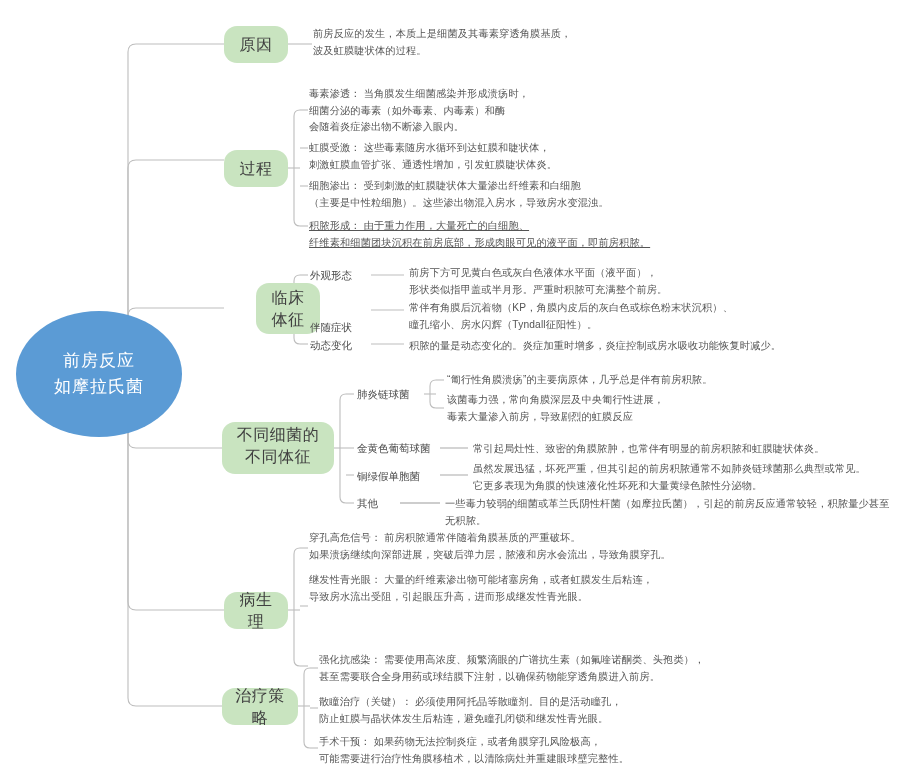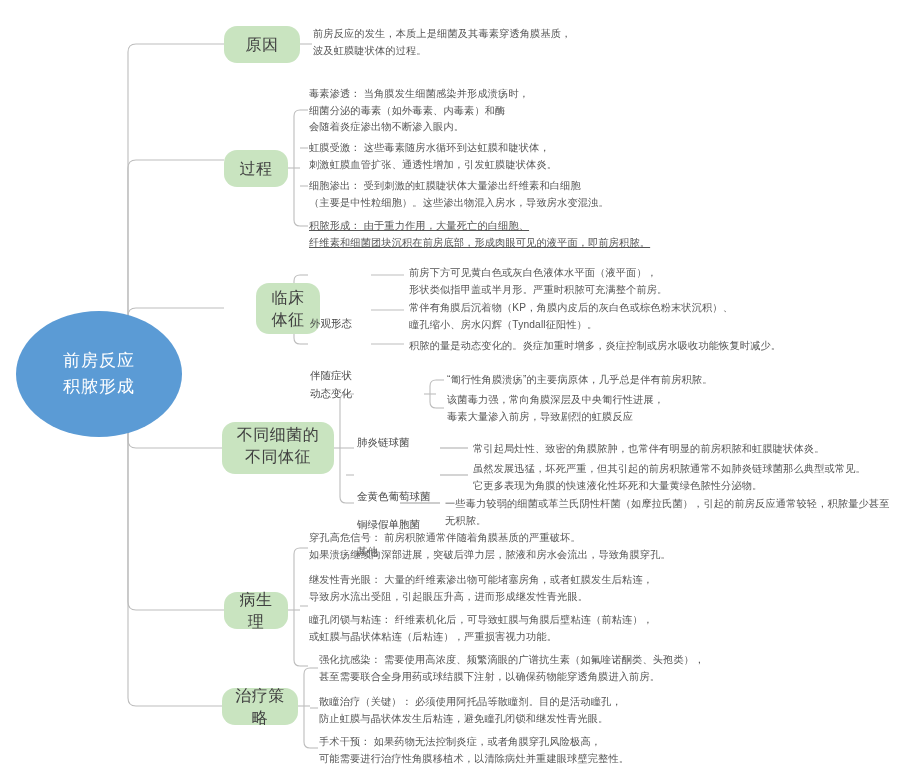--- a/index.html
+++ b/index.html
@@ -46,21 +46,20 @@
     box-sizing:border-box;
   }
 
   
   .sublabel{
     position:absolute;
     font-size:10.5px;
     line-height:1.45;
     color:#4a4a4a;
     white-space:nowrap;
-    margin-top:48px;
   }
 
   
   .leaf{
     position:absolute;
     font-size:10.2px;
     line-height:1.62;
     color:#555555;
     white-space:pre-line;
     letter-spacing:.15px;
@@ -128,24 +127,24 @@
       <path d="M298 706 H310"></path>
       <path d="M310 668 q-6 0 -6 6 V742 q0 6 6 6"></path>
       <path d="M310 668 H318"></path>
       <path d="M310 708 H318"></path>
       <path d="M310 748 H318"></path>
     </g>
   </svg>
 
   <div class="center-node">
     <span class="ln">前房反应</span>
-    <span class="ln">积脓形成</span>
+    <span class="ln">如摩拉氏菌</span>
   </div>
 
-  <div class="branch" style="left:224px;top:26px;width:76px;height:37px;">原因</div>
+  <div class="branch" style="left:224px;top:26px;width:64px;height:37px;">原因</div>
 
   <div class="branch" style="left:224px;top:150px;width:64px;height:37px;">过程</div>
 
   <div class="branch" style="left:224px;top:283px;width:64px;height:51px;white-space:pre-line;margin-left:32px;">临床
 体征</div>
 
   <div class="branch" style="left:222px;top:422px;width:112px;height:52px;white-space:pre-line;font-family:Liberation Mono, monospace;">不同细菌的
 不同体征</div>
 
   <div class="branch" style="left:224px;top:592px;width:64px;height:37px;">病生理</div>
@@ -188,22 +187,20 @@
   <div class="leaf" style="left:473px;top:461px;width:420px;">虽然发展迅猛，坏死严重，但其引起的前房积脓通常不如肺炎链球菌那么典型或常见。
 它更多表现为角膜的快速液化性坏死和大量黄绿色脓性分泌物。</div>
 
   <div class="sublabel" style="left:357px;top:496px;">其他</div>
   <div class="leaf" style="left:445px;top:496px;width:450px;">一些毒力较弱的细菌或革兰氏阴性杆菌（如摩拉氏菌），引起的前房反应通常较轻，积脓量少甚至无积脓。</div>
 
   <div class="leaf" style="left:309px;top:530px;width:400px;">穿孔高危信号： 前房积脓通常伴随着角膜基质的严重破坏。
 如果溃疡继续向深部进展，突破后弹力层，脓液和房水会流出，导致角膜穿孔。</div>
   <div class="leaf" style="left:309px;top:572px;width:400px;">继发性青光眼： 大量的纤维素渗出物可能堵塞房角，或者虹膜发生后粘连，
 导致房水流出受阻，引起眼压升高，进而形成继发性青光眼。</div>
-  <div class="leaf" style="left:309px;top:612px;width:400px;">瞳孔闭锁与粘连： 纤维素机化后，可导致虹膜与角膜后壁粘连（前粘连），
-或虹膜与晶状体粘连（后粘连），严重损害视力功能。</div>
 
   <div class="leaf" style="left:319px;top:652px;width:420px;">强化抗感染： 需要使用高浓度、频繁滴眼的广谱抗生素（如氟喹诺酮类、头孢类），
 甚至需要联合全身用药或球结膜下注射，以确保药物能穿透角膜进入前房。</div>
   <div class="leaf" style="left:319px;top:694px;width:420px;">散瞳治疗（关键）： 必须使用阿托品等散瞳剂。目的是活动瞳孔，
 防止虹膜与晶状体发生后粘连，避免瞳孔闭锁和继发性青光眼。</div>
   <div class="leaf" style="left:319px;top:734px;width:420px;">手术干预： 如果药物无法控制炎症，或者角膜穿孔风险极高，
 可能需要进行治疗性角膜移植术，以清除病灶并重建眼球壁完整性。</div>
 
 </div>
 

